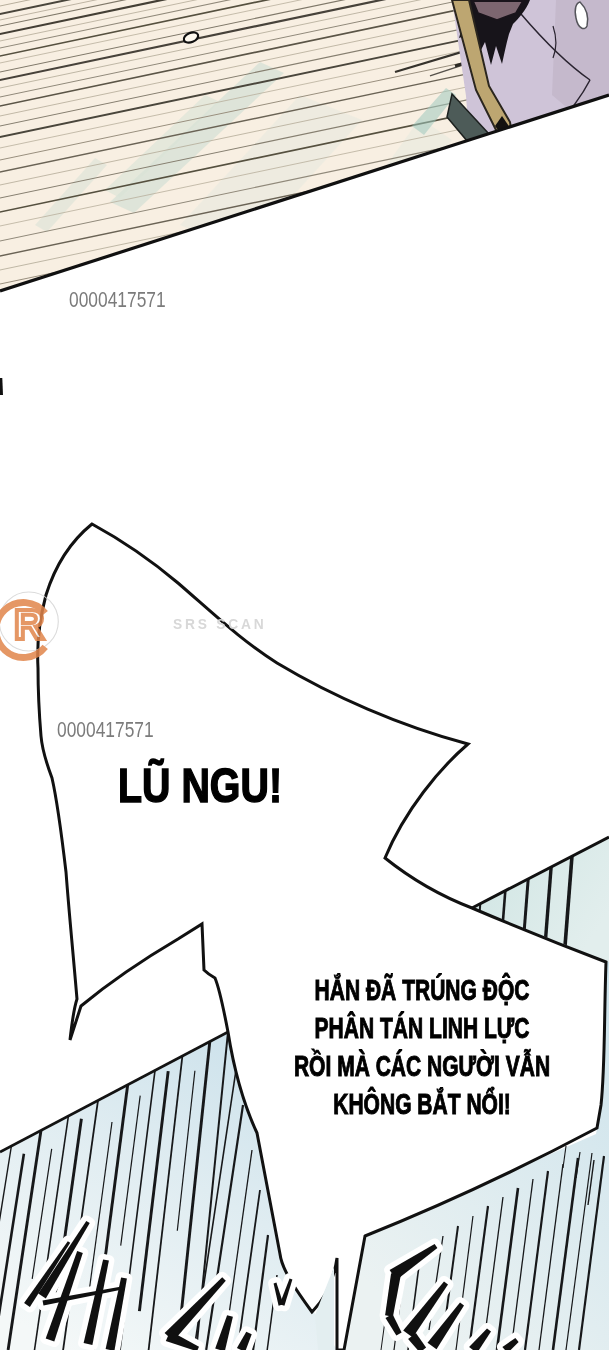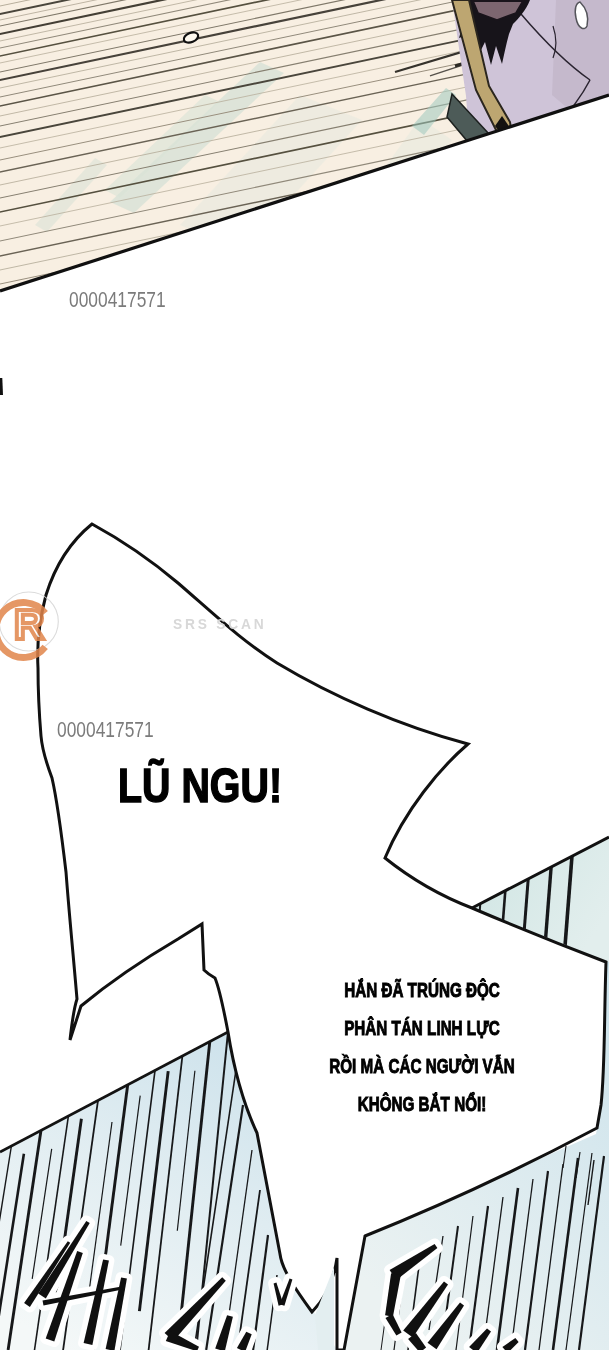--- a/index.html
+++ b/index.html
@@ -266,19 +266,19 @@
 </svg>
 
 <div class="t" style="left:69px;top:289px;font-size:22px;color:#7b7b7b;transform:scaleX(0.79);transform-origin:0 0">0000417571</div>
 
 <div class="t" style="left:173px;top:616px;font-size:15px;font-weight:bold;color:#d8d8d8;letter-spacing:3px;transform:scaleX(0.92);transform-origin:0 0">SRS SCAN</div>
 
 <div class="t" style="left:57px;top:719px;font-size:22px;color:#7b7b7b;transform:scaleX(0.79);transform-origin:0 0">0000417571</div>
 
 <div class="t" id="lungu" style="left:200px;top:786px;font-size:48px;font-weight:bold;color:#000;transform:translate(-50%,-50%) scaleX(0.82);letter-spacing:0px;-webkit-text-stroke:1.5px #000">LŨ NGU!</div>
 
-<div class="t" id="dlg" style="left:422px;top:971px;transform:translateX(-50%);font-size:21px;font-weight:bold;color:#000;text-align:center;line-height:38px;-webkit-text-stroke:1px #000">
+<div class="t" id="dlg" style="left:422px;top:971px;transform:translateX(-50%);font-size:29px;font-weight:bold;color:#000;text-align:center;line-height:38px;-webkit-text-stroke:1px #000">
 <div style="transform:scaleX(0.725)">HẮN ĐÃ TRÚNG ĐỘC</div>
 <div style="transform:scaleX(0.725)">PHÂN TÁN LINH LỰC</div>
 <div style="transform:scaleX(0.725)">RỒI MÀ CÁC NGƯỜI VẪN</div>
 <div style="transform:scaleX(0.725)">KHÔNG BẮT NỔI!</div>
 </div>
 </div>
 
 </body></html>

